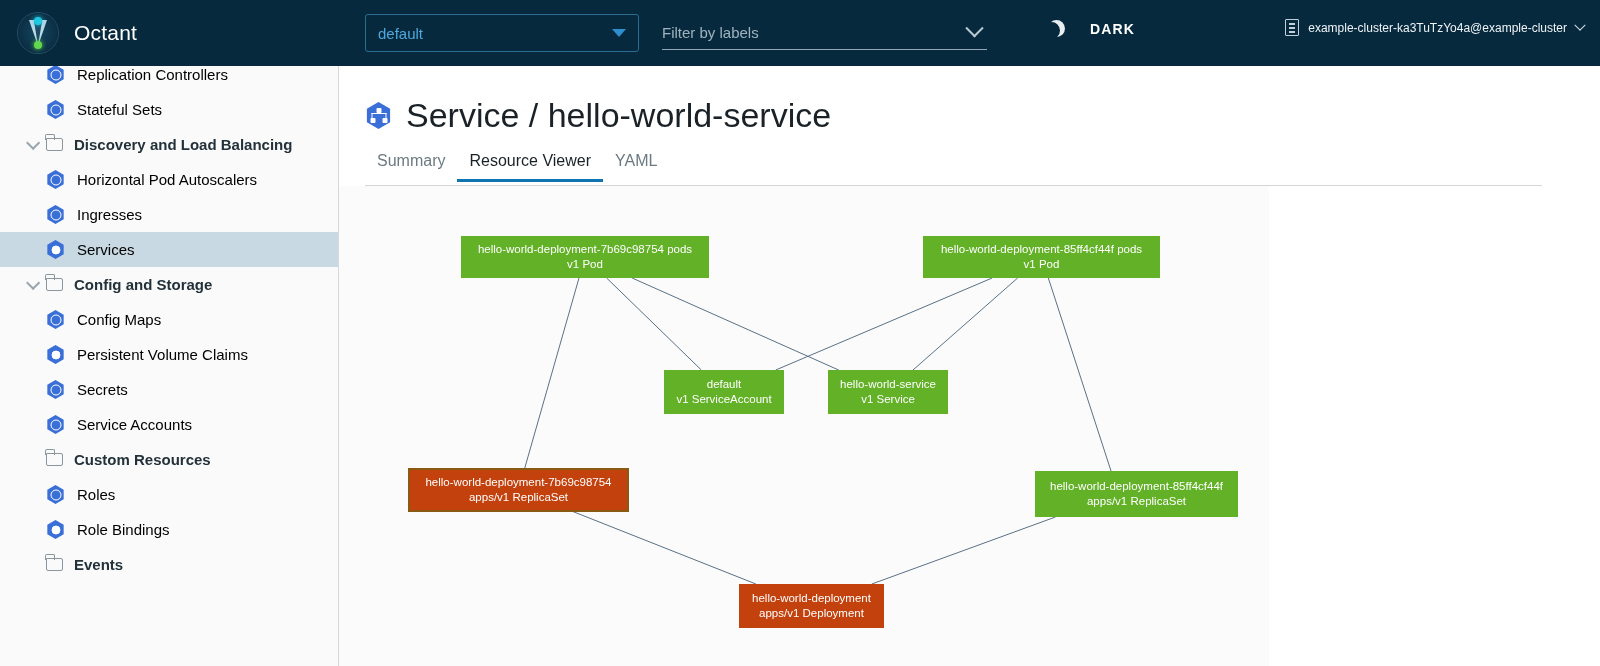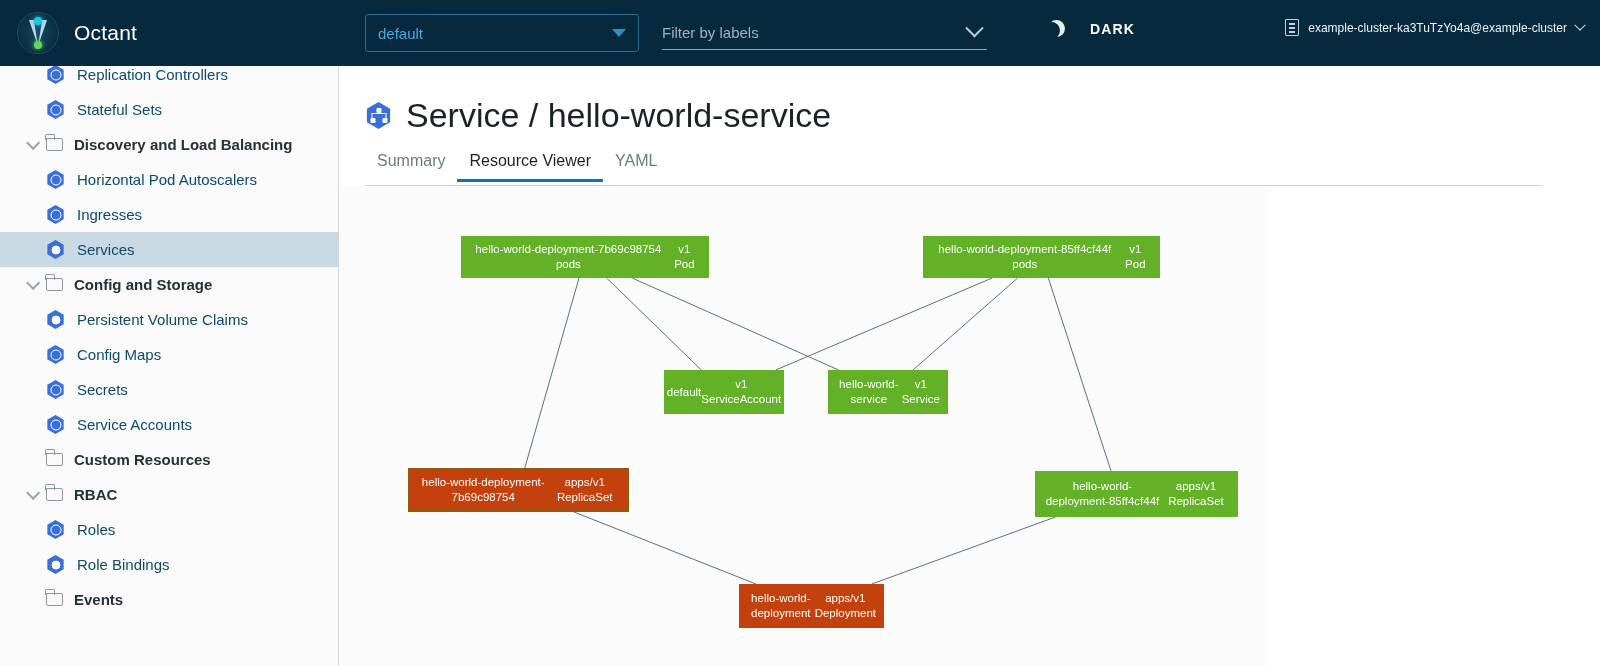--- a/index.html
+++ b/index.html
@@ -133,21 +133,21 @@
     position: absolute; top: 0; left: 0;
     width: 339px; height: 666px;
     background: #fafafa;
     border-right: 1px solid #d8d8d8;
     overflow: hidden;
     z-index: 10;
   }
   #nav-list { position: absolute; top: 48px; left: 0; width: 339px; }
   .nav-row {
     height: 35px; display: flex; align-items: center;
-    font-size: 15px; color: #0c4a6e; cursor: pointer;
+    font-size: 15px; color: #000000; cursor: pointer;
     position: relative;
   }
   .nav-row.group { font-weight: bold; color: #23313a; }
   .nav-row.selected { background: #c8d9e3; }
   .nav-ind { width: 46px; flex: none; display: flex; justify-content: flex-end; padding-right: 10px; }
   .grp-chev {
     width: 10px; height: 10px;
     border-right: 2px solid #9aa6ad; border-bottom: 2px solid #9aa6ad;
     transform: rotate(45deg) translateY(-3px);
   }
@@ -223,21 +223,21 @@
   
   #graph-area {
     position: absolute; left: 0; top: 120px;
     width: 930px; height: 480px;
     background: #fbfbfb;
     overflow: hidden;
   }
   #edges { position: absolute; left: 0; top: 0; width: 930px; height: 480px; }
   .gnode {
     position: absolute;
-    display: flex; flex-direction: row;
+    display: flex; flex-direction: column;
     align-items: center; justify-content: center;
     color: #ffffff; font-size: 11.5px; line-height: 15px;
     text-align: center; cursor: pointer;
     padding: 0 8px;
   }
   .gnode .l2 { font-size: 11.5px; }
   .gnode.ok { background: #62b127; }
   .gnode.warnorange { background: #c2410c; }
   .gnode.selected { outline: 2px solid #8a5a12; outline-offset: -1px; }
 </style>
@@ -319,49 +319,42 @@
       </div>
       <div class="nav-row group">
         <span class="nav-ind">
           <span class="grp-chev"></span>
         </span>
         <span class="folder-ico"></span>
         <span class="nav-label">Config and Storage</span>
       </div>
       <div class="nav-row">
         <span class="nav-ind"></span>
+        <span class="k8s-ico"></span>
+        <span class="nav-label">Config Maps</span>
+      </div>
+      <div class="nav-row">
+        <span class="nav-ind"></span>
         <span class="k8s-ico filled"></span>
         <span class="nav-label">Persistent Volume Claims</span>
       </div>
       <div class="nav-row">
         <span class="nav-ind"></span>
         <span class="k8s-ico"></span>
-        <span class="nav-label">Config Maps</span>
-      </div>
-      <div class="nav-row">
-        <span class="nav-ind"></span>
-        <span class="k8s-ico"></span>
         <span class="nav-label">Secrets</span>
       </div>
       <div class="nav-row">
         <span class="nav-ind"></span>
         <span class="k8s-ico"></span>
         <span class="nav-label">Service Accounts</span>
       </div>
       <div class="nav-row group">
         <span class="nav-ind"></span>
         <span class="folder-ico"></span>
         <span class="nav-label">Custom Resources</span>
-      </div>
-      <div class="nav-row group">
-        <span class="nav-ind">
-          <span class="grp-chev"></span>
-        </span>
-        <span class="folder-ico"></span>
-        <span class="nav-label">RBAC</span>
       </div>
       <div class="nav-row">
         <span class="nav-ind"></span>
         <span class="k8s-ico"></span>
         <span class="nav-label">Roles</span>
       </div>
       <div class="nav-row">
         <span class="nav-ind"></span>
         <span class="k8s-ico filled"></span>
         <span class="nav-label">Role Bindings</span>

